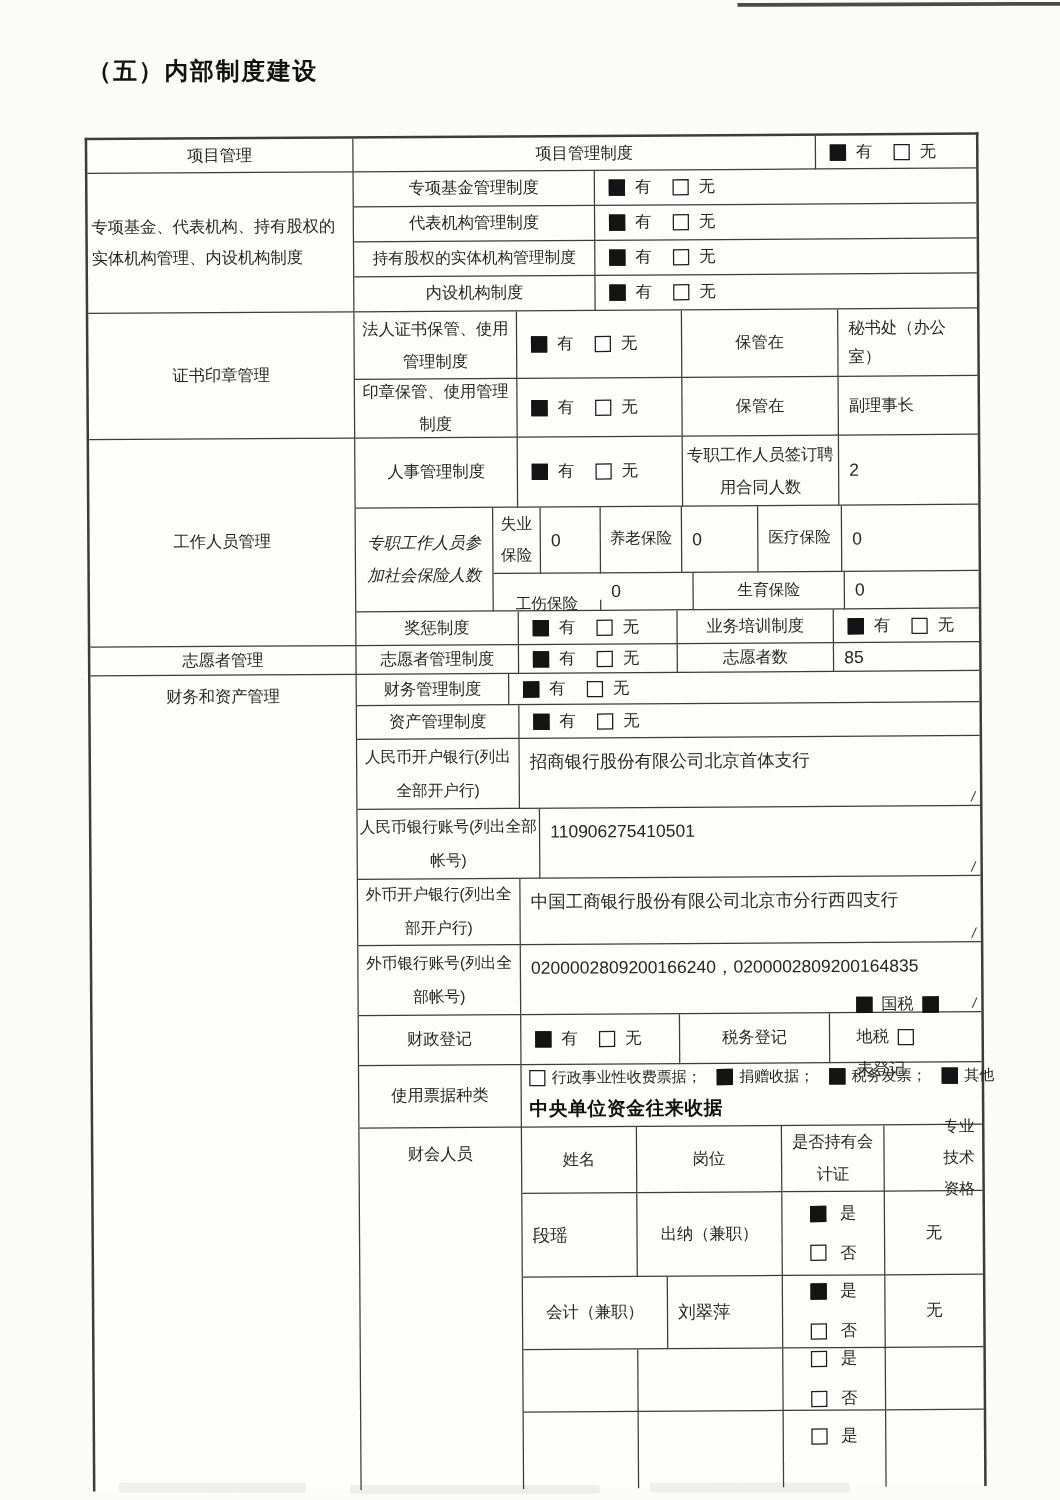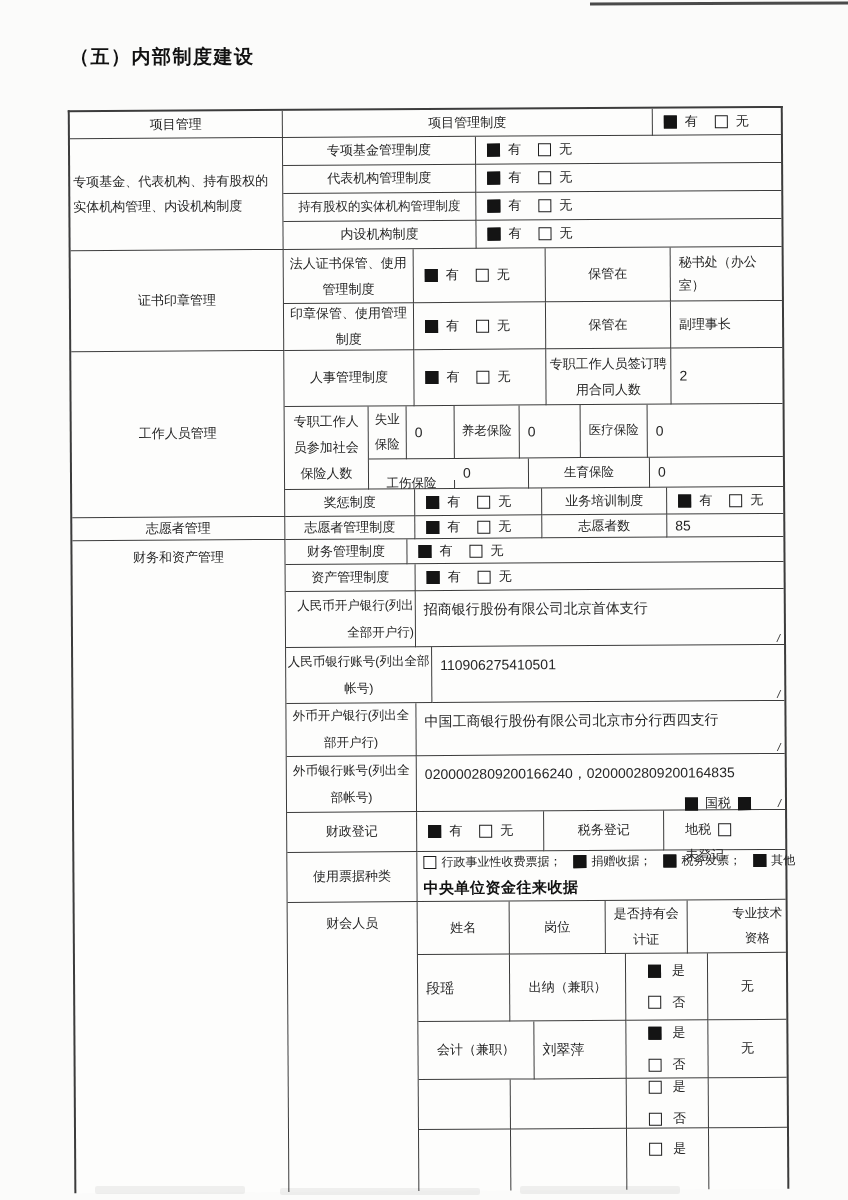--- a/index.html
+++ b/index.html
@@ -167,21 +167,21 @@
         <div class="c cbc" style="width:132px;flex:none;">
           <span class="cb f"></span>
             <span>有</span>
           <span class="cb sp"></span>
             <span>无</span>
         </div>
         <div class="c wrap2" style="width:125px;flex:none;">专职工作人员签订聘用合同人数</div>
         <div class="c val" style="flex:1;">2</div>
       </div>
       <div class="r" style="height:83px;flex:none;">
-        <div class="c wrap2" style="width:84px;flex:none;">专职工作人员参加社会保险人数</div>
+        <div class="c wrap2" style="width:110px;flex:none;font-style:italic;">专职工作人员参加社会保险人数</div>
         <div class="rows">
           <div class="r h53">
             <div class="c wrap2" style="width:38px;flex:none;font-size:12.5px;">失业保险</div>
             <div class="c val" style="width:48px;flex:none;">0</div>
             <div class="c" style="width:65px;flex:none;font-size:12.5px;">养老保险</div>
             <div class="c val" style="width:61px;flex:none;">0</div>
             <div class="c" style="width:67px;flex:none;font-size:12.5px;">医疗保险</div>
             <div class="c val" style="flex:1;">0</div>
           </div>
           <div class="r h30">
@@ -239,21 +239,21 @@
       <div class="r h27">
         <div class="c" style="width:130px;flex:none;">资产管理制度</div>
         <div class="c cbc" style="flex:1;">
           <span class="cb f"></span>
             <span>有</span>
           <span class="cb sp"></span>
             <span>无</span>
         </div>
       </div>
       <div class="r h56">
-        <div class="c banklab" style="width:130px;flex:none;text-align:right;">人民币开户银行(列出全部开户行)</div>
+        <div class="c banklab" style="width:130px;flex:none;">人民币开户银行(列出全部开户行)</div>
         <div class="c val" style="flex:1;align-items:flex-start;padding-top:6px;">
           <span>招商银行股份有限公司北京首体支行</span>
           <span class="slash">/</span>
         </div>
       </div>
       <div class="r h56">
         <div class="c banklab" style="width:146px;flex:none;">人民币银行账号(列出全部帐号)</div>
         <div class="c val" style="flex:1;align-items:flex-start;padding-top:6px;">
           <span>110906275410501</span>
           <span class="slash">/</span>
@@ -306,21 +306,21 @@
           </div>
           <div class="invother">中央单位资金往来收据</div>
         </div>
       </div>
 
       <div class="r">
         <div class="c tall-top nb" style="width:130px;flex:none;padding-top:10px;">财会人员</div>
         <div class="rows">
           <div class="r h53">
             <div class="c" style="width:92px;flex:none;">姓名</div>
-            <div class="c" style="width:96px;flex:none;">岗位</div>
+            <div class="c" style="width:116px;flex:none;">岗位</div>
             <div class="c wrap2" style="width:82px;flex:none;">是否持有会计证</div>
             <div class="c wrap2" style="flex:1;font-size:12.5px;padding-left:44px;">专业技术资格</div>
           </div>
           <div class="r h67">
             <div class="c val" style="width:92px;flex:none;">段瑶</div>
             <div class="c" style="width:116px;flex:none;">出纳（兼职）</div>
             <div class="c stackcb" style="width:82px;flex:none;">
               <div class="cbline">
                   <span class="cb f"></span>
                   <span>是</span>

